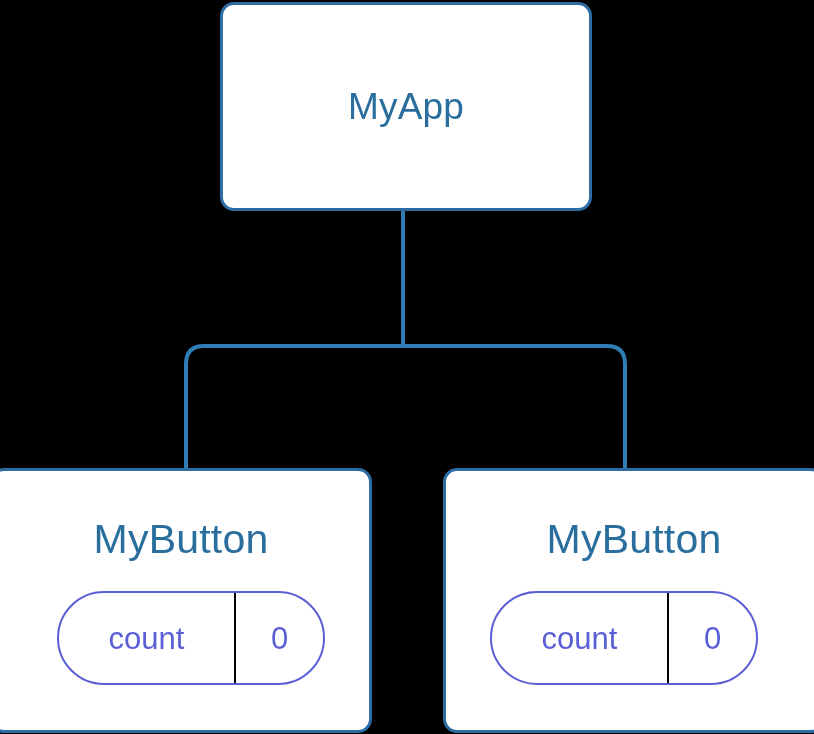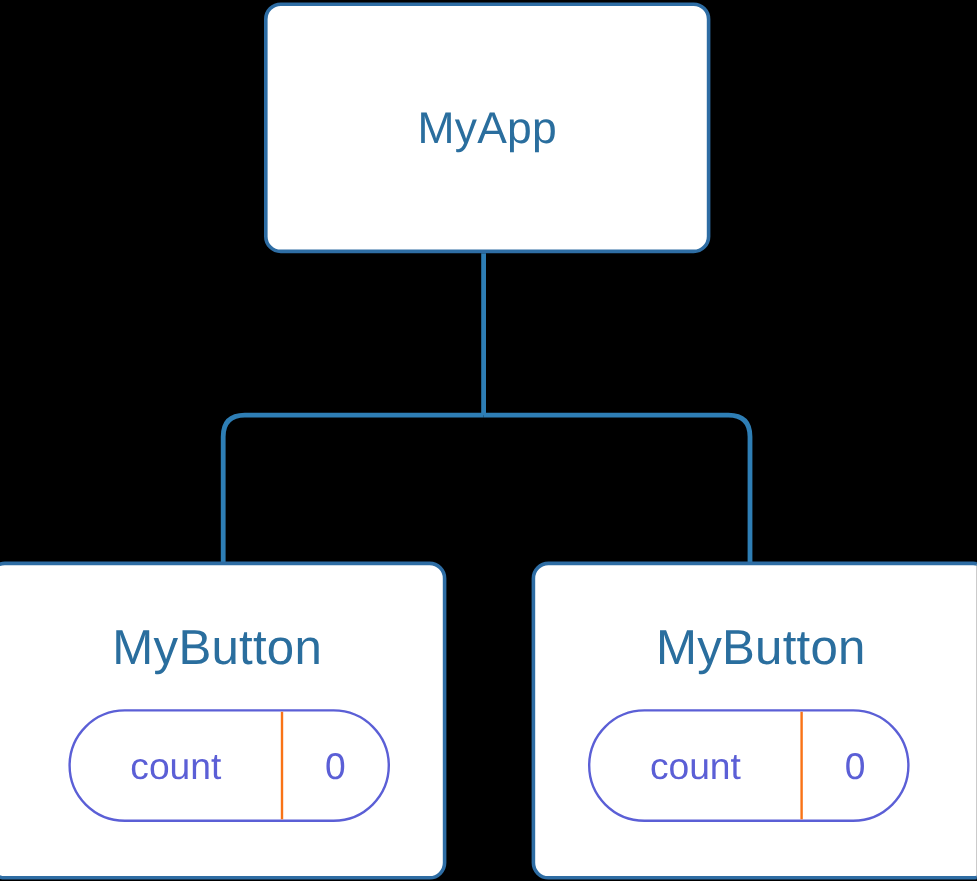--- a/index.html
+++ b/index.html
@@ -97,21 +97,21 @@
     align-items: center;
     justify-content: center;
     color: #5b5fd6;
     font-family: "Liberation Sans", sans-serif;
     font-size: 31px;
     line-height: 1;
     white-space: nowrap;
   }
   .state-key {
     flex: 0 0 175px;
-    border-right: 2px solid #f97316;
+    border-right: 2px solid #000000;
   }
   .state-value {
     flex: 1 1 auto;
   }
 </style>
 </head>
 <body>
 
 <div id="diagram-root">
 

